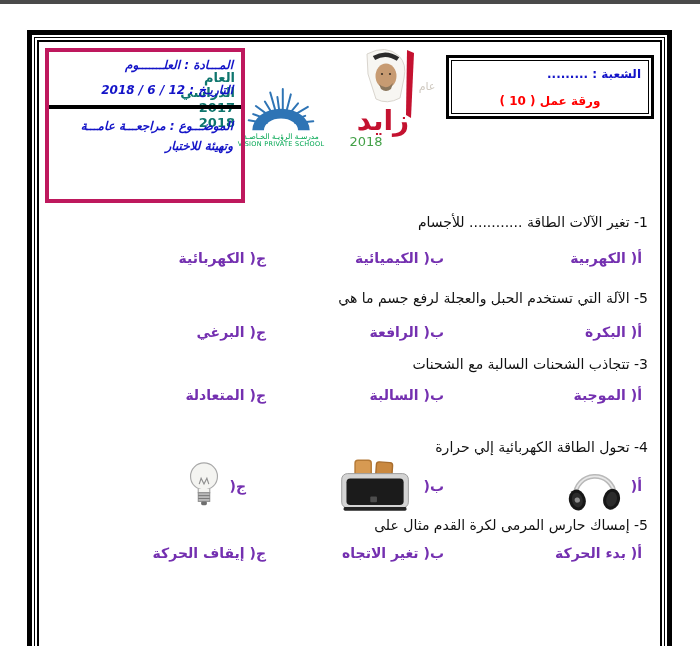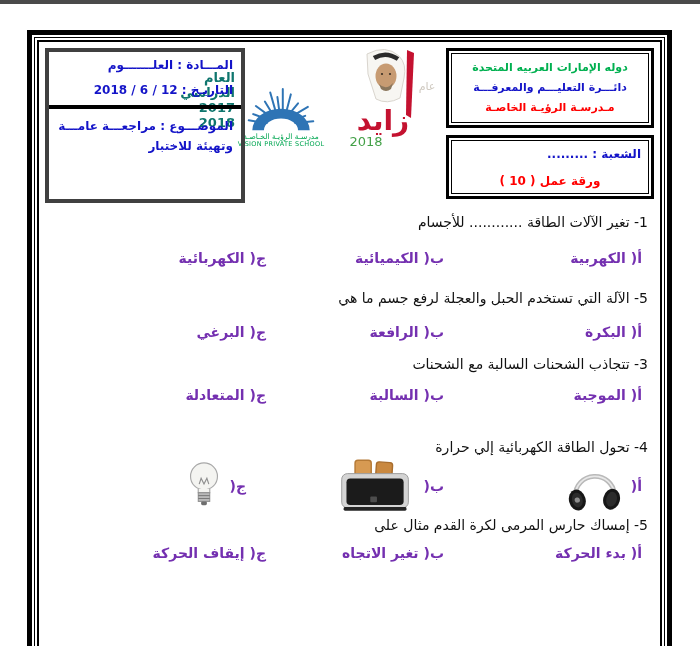--- a/index.html
+++ b/index.html
@@ -20,21 +20,21 @@
   .class-row{display:flex;direction:rtl;gap:26px;font-size:12px;font-weight:bold;}
   .worksheet-line{text-align:center;font-size:12px;font-weight:bold;margin-top:13px;}
   .col-logo{flex:1;display:flex;flex-direction:row;align-items:center;min-width:0;}
   .logos-row{display:flex;direction:rtl;align-items:flex-end;gap:12px;height:101px;}
   .school-logo{width:92px;text-align:center;line-height:1.2;}
   .school-name-ar{font-size:7.5px;font-weight:normal;color:#00a651;}
   .school-name-en{font-size:6.5px;color:#00a651;letter-spacing:.3px;}
   .year-line{font-size:13px;font-weight:bold;color:#0f766e;margin-top:3px;}
   .sem-line{font-size:12.5px;font-weight:bold;color:#ff0000;margin-top:5px;}
   .col-subject{width:200px;flex:none;}
-  .subject-box{border:4px solid #404040;box-sizing:border-box;}
+  .subject-box{border:4px solid #be185d;box-sizing:border-box;font-style:italic;}
   .cell1{border-bottom:4px solid #000;padding:6px 8px 8px;}
   .cell1 .hline{font-size:12px;font-weight:bold;color:#1414c8;}
   .subject-line{margin-bottom:11px;}
   .cell2{padding:7px 8px;height:76px;font-size:12px;font-weight:bold;color:#1414c8;line-height:1.7;}
   
   .quiz{direction:rtl;padding:0 6px;}
   .quiz-title{margin-top:14px;font-size:15px;font-weight:bold;color:#ff0000;}
   .quiz-title .lead{text-decoration:underline;}
   .q{font-size:14px;font-weight:normal;color:#111;}
   .opts{display:flex;direction:rtl;font-size:14px;font-weight:bold;color:#7430b0;padding-right:6px;}
@@ -53,25 +53,20 @@
 </head>
 <body>
 
 <div class="topbar"></div>
 
 <div class="page">
 
   <div class="header">
 
     <div class="col-gov">
-      <div class="box-double gov-box">
-        <div class="gov-line c-green">دوله الإمارات العربيه المتحدة</div>
-        <div class="gov-line c-blue">دائـــرة التعليـــم والمعرفـــة</div>
-        <div class="gov-line c-red">مـدرسـة الرؤيـة الخاصـة</div>
-      </div>
       <div class="box-double class-box">
         <div class="class-row">
           <span class="c-blue">الشعبة : .........</span>
         </div>
         <div class="worksheet-line c-red">ورقة عمل ( 10 )</div>
       </div>
     </div>
 
     <div class="col-logo">
       <div class="logos-row">

